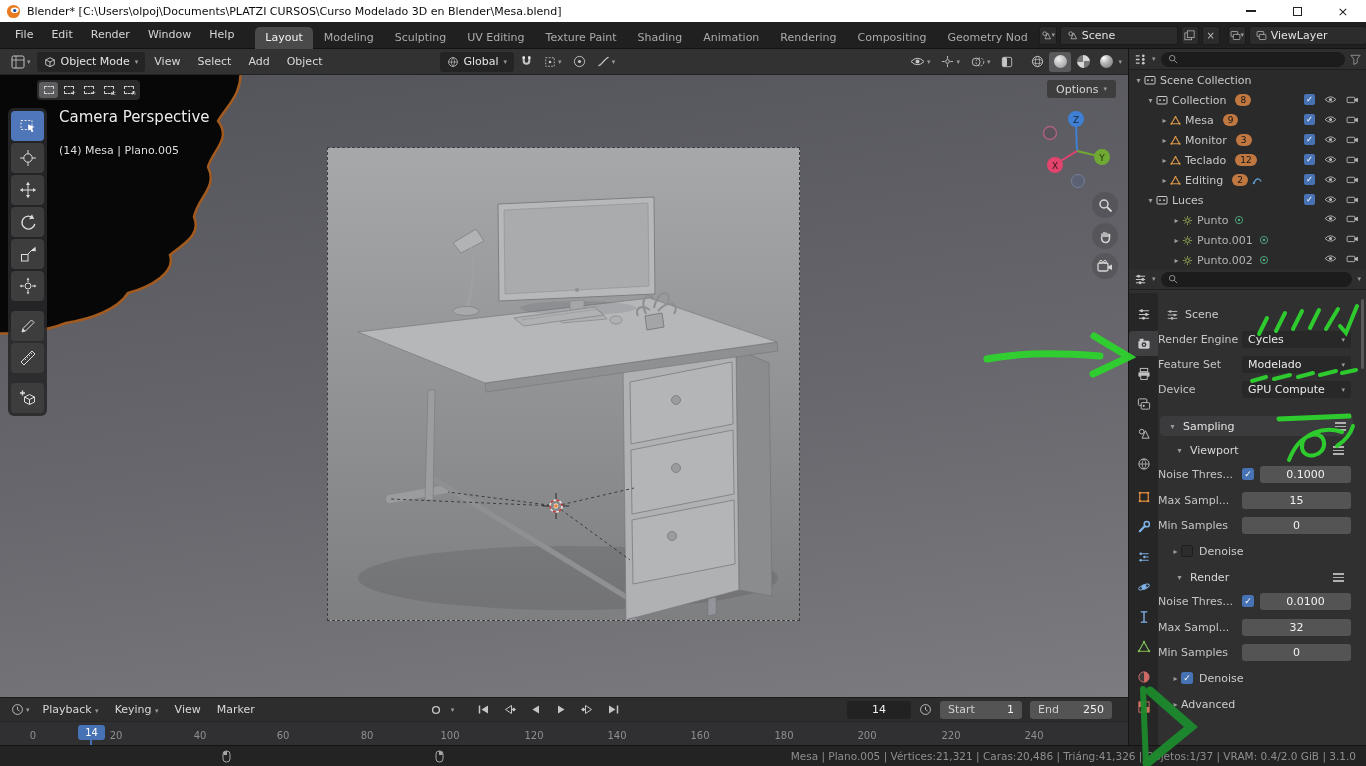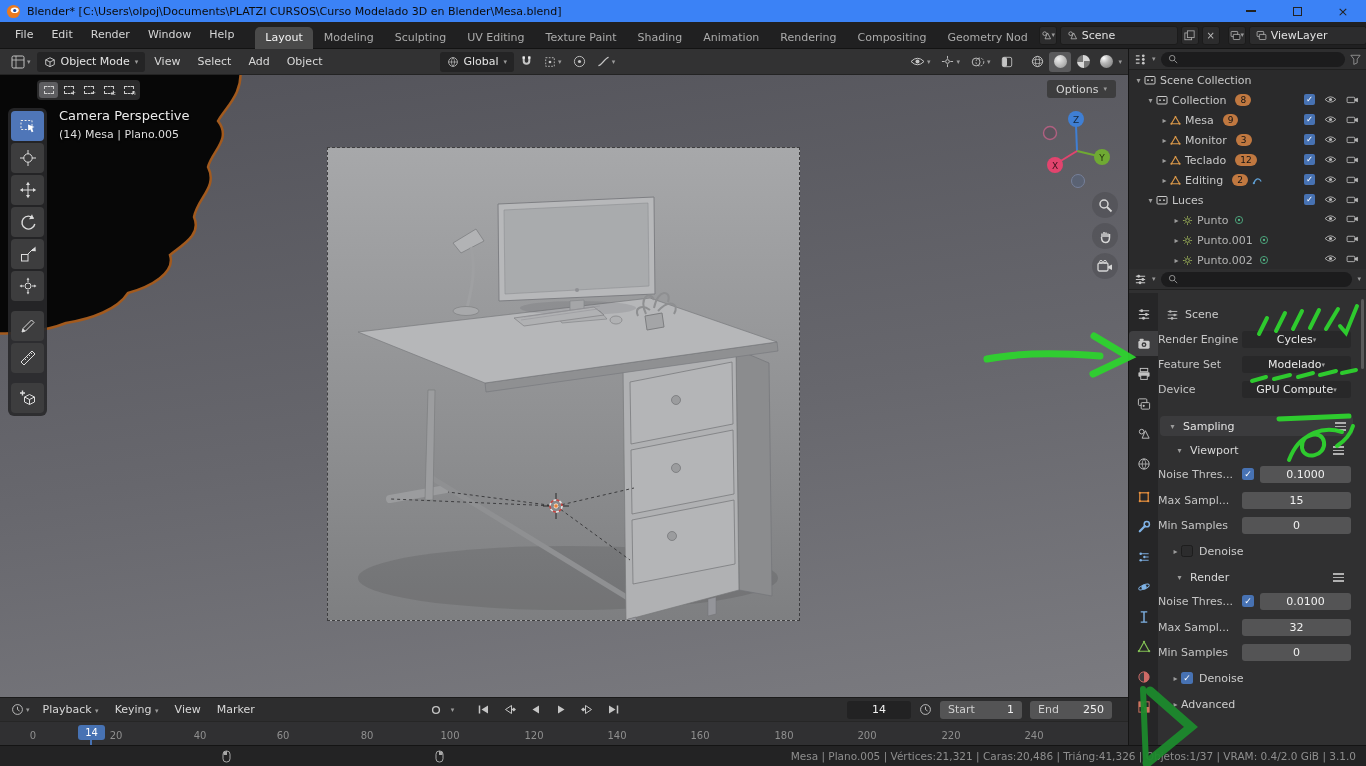--- a/index.html
+++ b/index.html
@@ -1,20 +1,20 @@
 <!DOCTYPE html>
 <html><head>
 <meta charset="utf-8">
 <style>
 *{margin:0;padding:0;box-sizing:border-box}
 html,body{width:1366px;height:766px;overflow:hidden}
 body{position:relative;background:#1a1a1a;font-family:"DejaVu Sans","Liberation Sans",sans-serif;font-size:11px;color:#cccccc;user-select:none}
 svg{display:block}
 
-#titlebar{position:absolute;left:0;top:0;width:1366px;height:22px;background:#3b82f6;display:flex;align-items:center;gap:6px;padding-left:6px;color:#111}
+#titlebar{position:absolute;left:0;top:0;width:1366px;height:22px;background:#ffffff;display:flex;align-items:center;gap:6px;padding-left:6px;color:#111}
 #title-text{font-size:11px;color:#0c0c0c;white-space:nowrap}
 #winbtns{margin-left:auto;display:flex;height:22px}
 .winbtn{width:46px;height:22px;display:flex;align-items:center;justify-content:center;color:#222;font-size:13px}
 .minbar{width:10px;height:2px;background:#222;display:inline-block}
 .maxbox{width:9px;height:9px;border:1px solid #222;display:inline-block}
 
 #topbar{position:absolute;left:0;top:22px;width:1366px;height:27px;background:#202021;display:flex;align-items:center;padding:0 6px;border-bottom:1px solid #131313}
 .tmenu{padding:0 9px;line-height:26px;color:#d6d6d6}
 #wtabs{display:flex;align-items:flex-end;height:27px;margin-left:12px}
 .wtab{padding:0 10px;height:22px;line-height:21px;color:#ababab;border-radius:5px 5px 0 0;margin-right:1px;white-space:nowrap}
@@ -34,21 +34,21 @@
 
 #viewport{position:absolute;left:0;top:75px;width:1128px;height:622px;background:linear-gradient(172deg,#53535a 0%,#67676d 55%,#7b7b80 100%);overflow:hidden}
 #blob{position:absolute;left:0;top:0;z-index:1}
 #modebar{position:absolute;left:37px;top:5px;z-index:4;display:flex;background:#2b2b2c;border-radius:4px;padding:2px;gap:1px}
 .mcell{width:19px;height:16px;display:flex;align-items:center;justify-content:center;border-radius:3px;position:relative}
 .mcell.active{background:#5d5d60}
 .mbox{width:10px;height:8px;border:1px dashed #cfcfcf}
 .msub{position:absolute;right:2px;bottom:1px;font-size:7px;color:#cfcfcf;line-height:7px}
 #optionspill{position:absolute;right:12px;top:5px;z-index:4;display:flex;align-items:center;gap:5px;background:#3d3d3e;border-radius:3px;height:18px;padding:0 9px;color:#d5d5d5}
 #vtext{position:absolute;left:59px;top:33px;z-index:4;color:#ececec;text-shadow:0 1px 2px rgba(0,0,0,.8)}
-#vtext .t1{font-size:13px;margin-bottom:5px}
+#vtext .t1{font-size:15px;margin-bottom:18px}
 #vtext .t2{font-size:11px;color:#dedede}
 #vtoolbar{position:absolute;left:8px;top:33px;z-index:4;display:flex;flex-direction:column;gap:2px;background:rgba(40,40,42,.9);padding:3px;border-radius:6px}
 .tbtn{width:33px;height:30px;display:flex;align-items:center;justify-content:center;border-radius:4px;background:#3d3d3e}
 .tbtn.active{background:#4f76b8}
 .tgap{height:6px}
 #camframe{position:absolute;left:327px;top:72px;width:473px;height:474px;border:1px dashed #3e3e40;background:linear-gradient(#a7a8aa,#7e7f81);z-index:2}
 #gizmo{position:absolute;left:1034px;top:32px;z-index:4}
 .navbtn{position:absolute;z-index:4;width:26px;height:26px;border-radius:50%;display:flex;align-items:center;justify-content:center;background:rgba(60,60,64,.30)}
 
 #outliner{position:absolute;left:1128px;top:49px;width:238px;height:220px;background:#2a2a2b;border-left:1px solid #151515;overflow:hidden}
@@ -63,21 +63,21 @@
 .ocheck::after{content:"✓"}
 
 #props{position:absolute;left:1128px;top:269px;width:238px;height:476px;background:#303031;border-left:1px solid #151515;overflow:hidden}
 #ptabs{position:absolute;left:0;top:24px;width:29px;height:452px;background:#262627;padding-top:8px}
 .ptab{width:29px;height:25px;display:flex;align-items:center;justify-content:center;margin-bottom:5px}
 .ptab.active{background:#3f3f41;border-radius:4px 0 0 4px}
 #pcontent{position:absolute;left:29px;top:24px;width:209px;height:452px;padding:8px 4px 0 0}
 .prow{display:flex;align-items:center;padding-right:12px}
 .plabel{width:84px;flex:none;padding-right:7px;color:#c5c5c5;white-space:nowrap;overflow:hidden}
 .pfield{flex:1;height:17px;border-radius:3px;display:flex;align-items:center;min-width:0}
-.ddf{background:#282829;padding:0 6px;color:#e9e9e9;justify-content:center}
+.ddf{background:#282829;padding:0 6px;color:#e9e9e9;justify-content:space-between}
 .numf{background:#545455;color:#f1f1f1;justify-content:center}
 .sechdr{height:20px;background:#3b3b3d;border-radius:4px;display:flex;align-items:center;gap:5px;padding:0 7px;margin:14px 10px 5px 2px;color:#e2e2e2}
 .subhdr{height:18px;display:flex;align-items:center;gap:5px;padding:0 9px 0 14px;margin:3px 10px 2px 2px;color:#d8d8d8}
 .burger{margin-left:auto;width:11px;height:9px;background:repeating-linear-gradient(#b0b0b0 0 1.5px,transparent 1.5px 3.5px)}
 .cb{width:12px;height:12px;border-radius:2.5px;flex:none;margin-right:6px}
 .cb.on{background:#4772b3;color:#fff;font-size:9px;line-height:12px;text-align:center}
 .cb.on::after{content:"✓"}
 .cb.off{background:#2c2c2d;border:1px solid #1d1d1d}
 .scrollbar{position:absolute;right:2px;top:30px;width:3px;height:70px;background:#5a5a5a;border-radius:2px}
 

